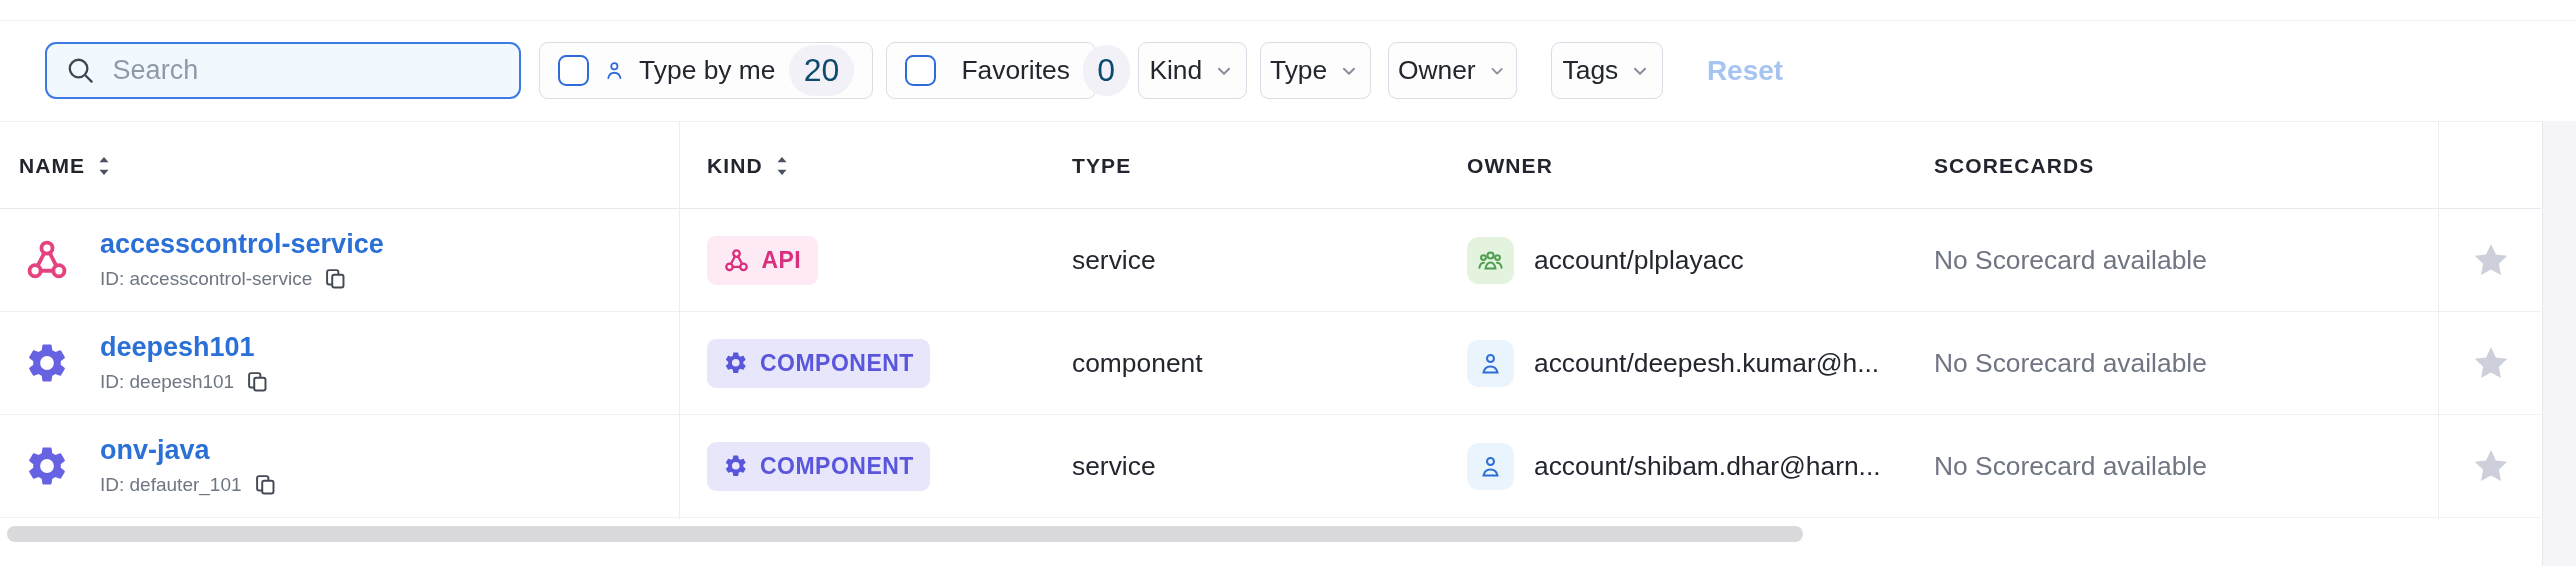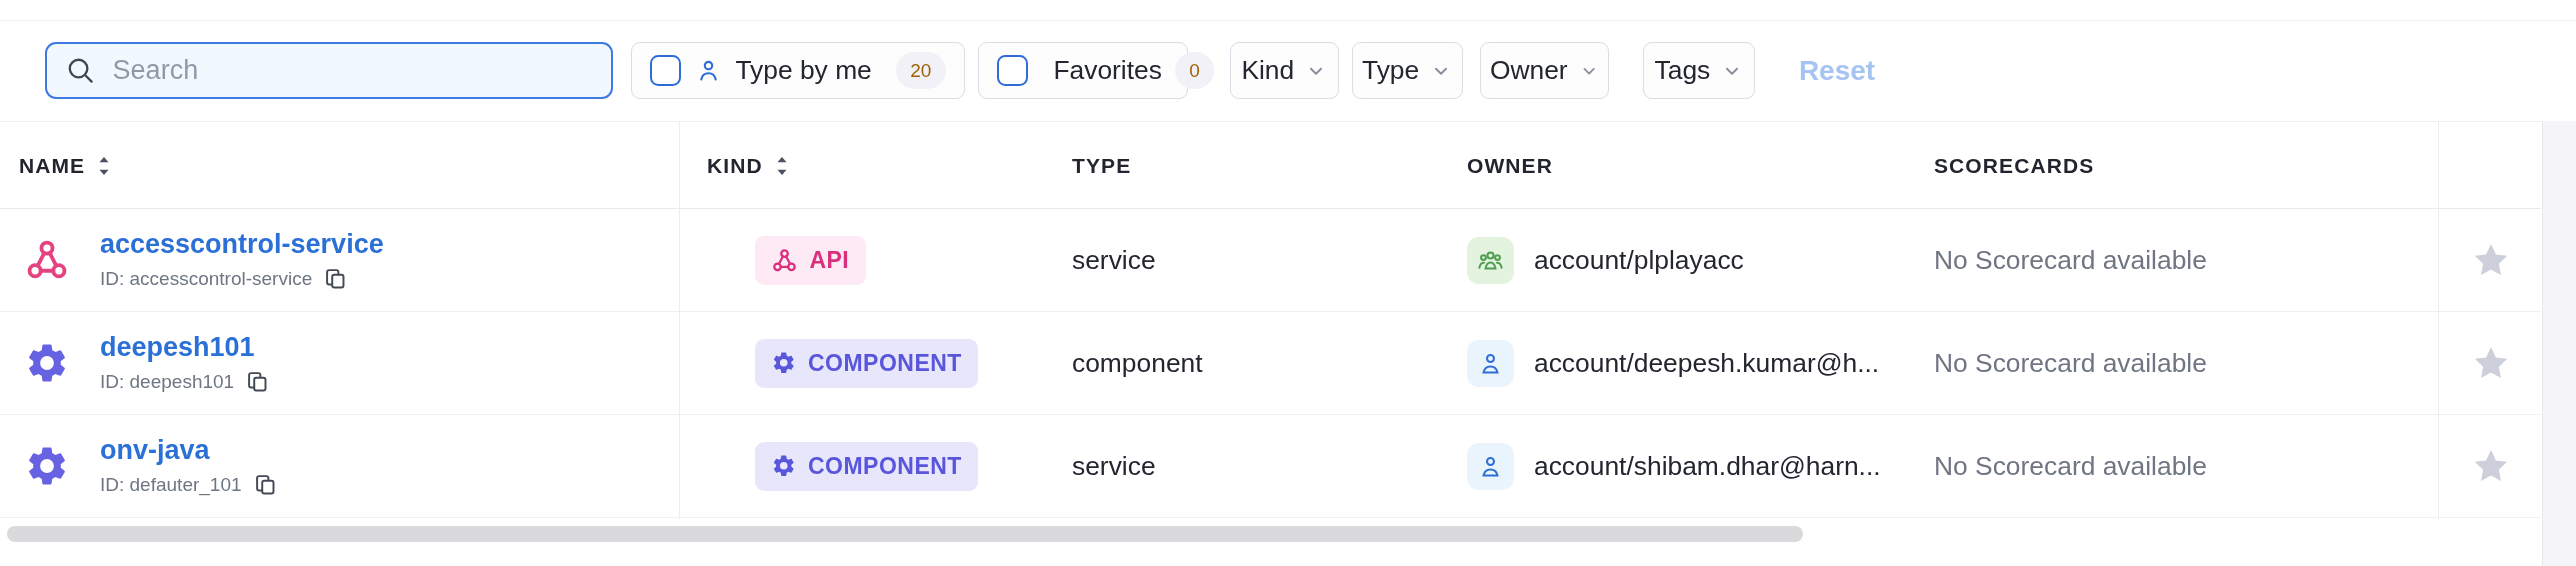--- a/index.html
+++ b/index.html
@@ -4,35 +4,35 @@
 <style>
   html,body{margin:0;padding:0;background:#fff;}
   .page{position:relative;width:2576px;height:567px;background:#ffffff;
         font-family:"Liberation Sans",sans-serif;overflow:hidden;color:#23262e;}
 
   
   .top-rule{position:absolute;top:20px;left:0;width:2576px;border-top:1.8px solid #eef0f4;}
 
   
   .filter-bar{position:absolute;top:42px;left:45px;height:57px;display:flex;align-items:stretch;}
-  .search{display:flex;align-items:center;width:568px;box-sizing:border-box;
+  .search{display:flex;align-items:center;width:476px;box-sizing:border-box;
           border:2.7px solid #3d7ae2;border-radius:11px;background:#f1f9fe;padding:0 16.4px 0 18px;gap:14.6px;}
   .search svg{flex:none;}
   .search input{flex:1;border:none;outline:none;background:transparent;font-family:inherit;
                 font-size:27px;color:#23262e;min-width:0;}
   .search input::placeholder{color:#909aa7;}
   .fbtn{display:flex;align-items:center;box-sizing:border-box;border:1.8px solid #dadce6;
         border-radius:9px;background:#fdfdfe;cursor:pointer;}
   .owned{margin-left:18px;width:334px;padding:0 18px;gap:13.7px;}
   .fav{margin-left:12.8px;width:210px;padding:0 18px;gap:12.8px;}
   .checkbox{width:31px;height:31px;box-sizing:border-box;border:2.7px solid #2e6cd9;border-radius:8.2px;
             background:#fff;flex:none;}
   .flabel{font-size:26.4px;font-weight:500;color:#23262e;white-space:nowrap;}
   .count-pill{margin-left:auto;background:#f1f1f7;border-radius:911px;padding:7.3px 14.6px;
-              font-size:19px;color:#a16207;}
+              font-size:32px;color:#0c4a6e;}
   .dd{justify-content:center;gap:11px;padding:0 9px;}
   .dd-kind{margin-left:42px;width:109px;}
   .dd-type{margin-left:12.8px;width:111px;}
   .dd-owner{margin-left:17.3px;width:129px;}
   .dd-tags{margin-left:34px;width:112px;}
   .reset{margin-left:44px;align-self:center;font-size:28px;font-weight:700;color:#a6c4f2;cursor:pointer;}
 
   
   .table-rule{position:absolute;top:121px;left:0;width:2576px;border-top:1.8px solid #eef0f4;}
   .table{position:absolute;top:123px;left:0;width:2541px;}
@@ -43,21 +43,21 @@
   .th-name{padding-left:19px;}
   .row{height:102px;border-bottom:1.8px solid #eef0f4;background:#fff;}
   .cell-name{display:flex;align-items:center;padding-left:18px;gap:24px;}
   .entity-icon{width:58px;display:flex;justify-content:center;flex:none;}
   .name-block{display:flex;flex-direction:column;gap:6.4px;min-width:0;}
   .name-link{font-size:27px;font-weight:600;color:#2b70d6;text-decoration:none;white-space:nowrap;cursor:pointer;}
   .id-line{display:flex;align-items:center;gap:11px;font-size:19px;color:#6e7682;white-space:nowrap;}
   .copy-icon{cursor:pointer;color:#434a55;display:flex;}
   .cell-kind{padding-left:28px;}
   .kind-badge{display:inline-flex;align-items:center;gap:11px;height:49px;padding:0 16.4px;
-              border-radius:9px;font-size:23px;font-weight:600;letter-spacing:0.5px;margin-left:48px;}
+              border-radius:9px;font-size:23px;font-weight:600;letter-spacing:0.5px;}
   .kind-api{background:#fdeaf4;color:#da2f7d;}
   .kind-component{background:#e7e6fb;color:#5a56dc;}
   .cell-type{padding-left:28px;font-size:26.4px;color:#23262e;}
   .cell-owner{display:flex;align-items:center;gap:20px;padding-left:28px;min-width:0;}
   .owner-chip{width:47px;height:47px;border-radius:12px;display:flex;align-items:center;
               justify-content:center;flex:none;}
   .chip-green{background:#e3f3de;color:#4f9e52;}
   .chip-blue{background:#eaf4fd;color:#2e6fd6;}
   .owner-text{font-size:26.4px;color:#23262e;white-space:nowrap;}
   .cell-score{padding-left:28px;font-size:26.4px;color:#6f7582;}

